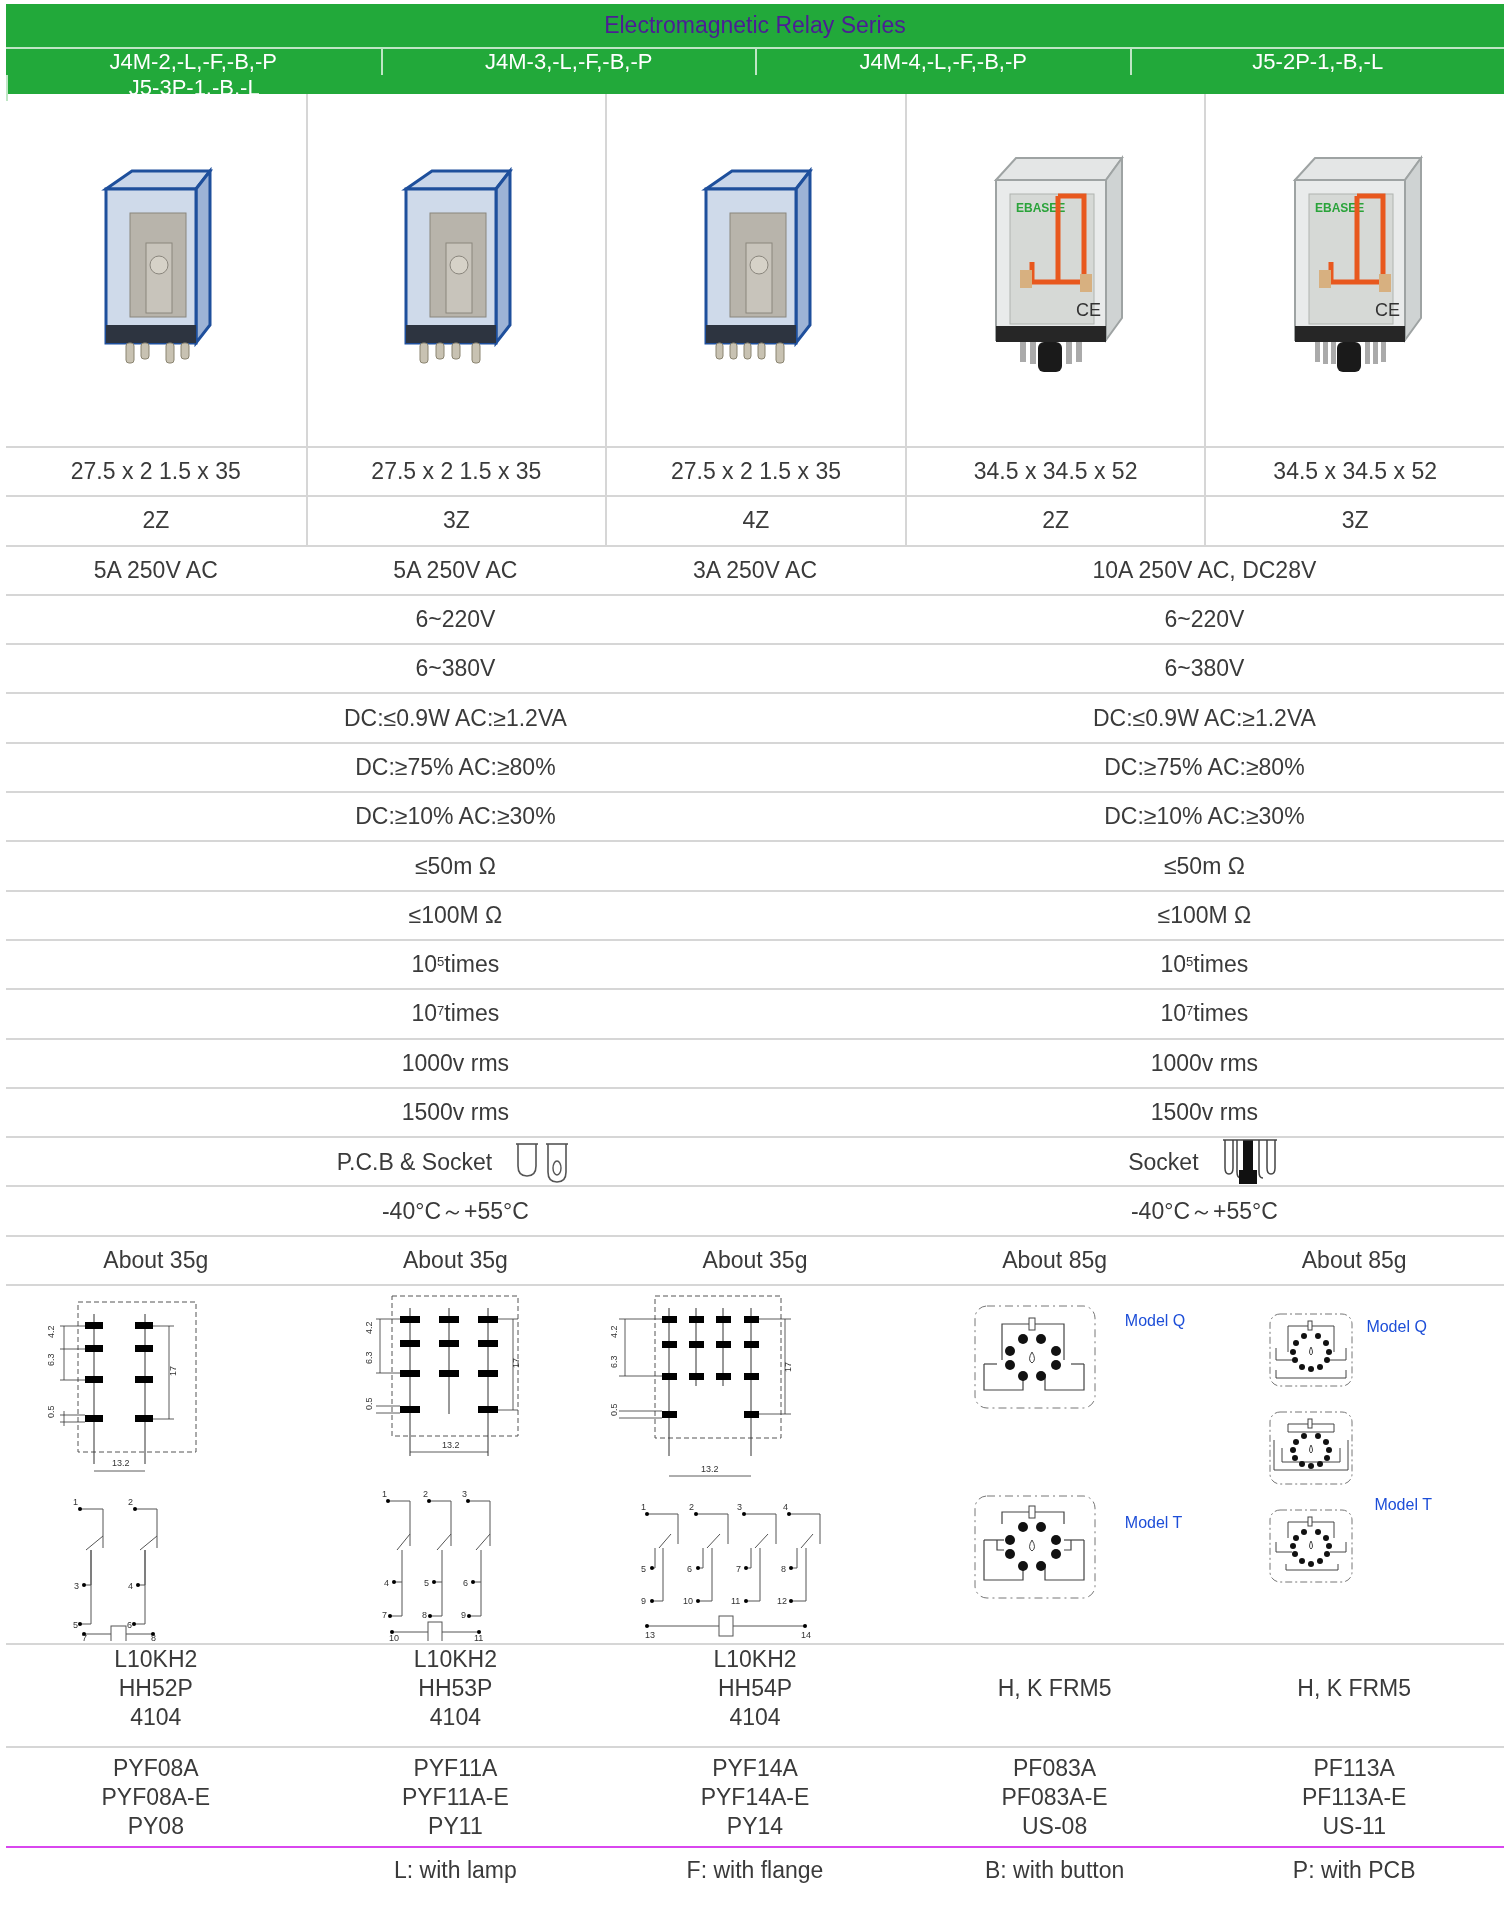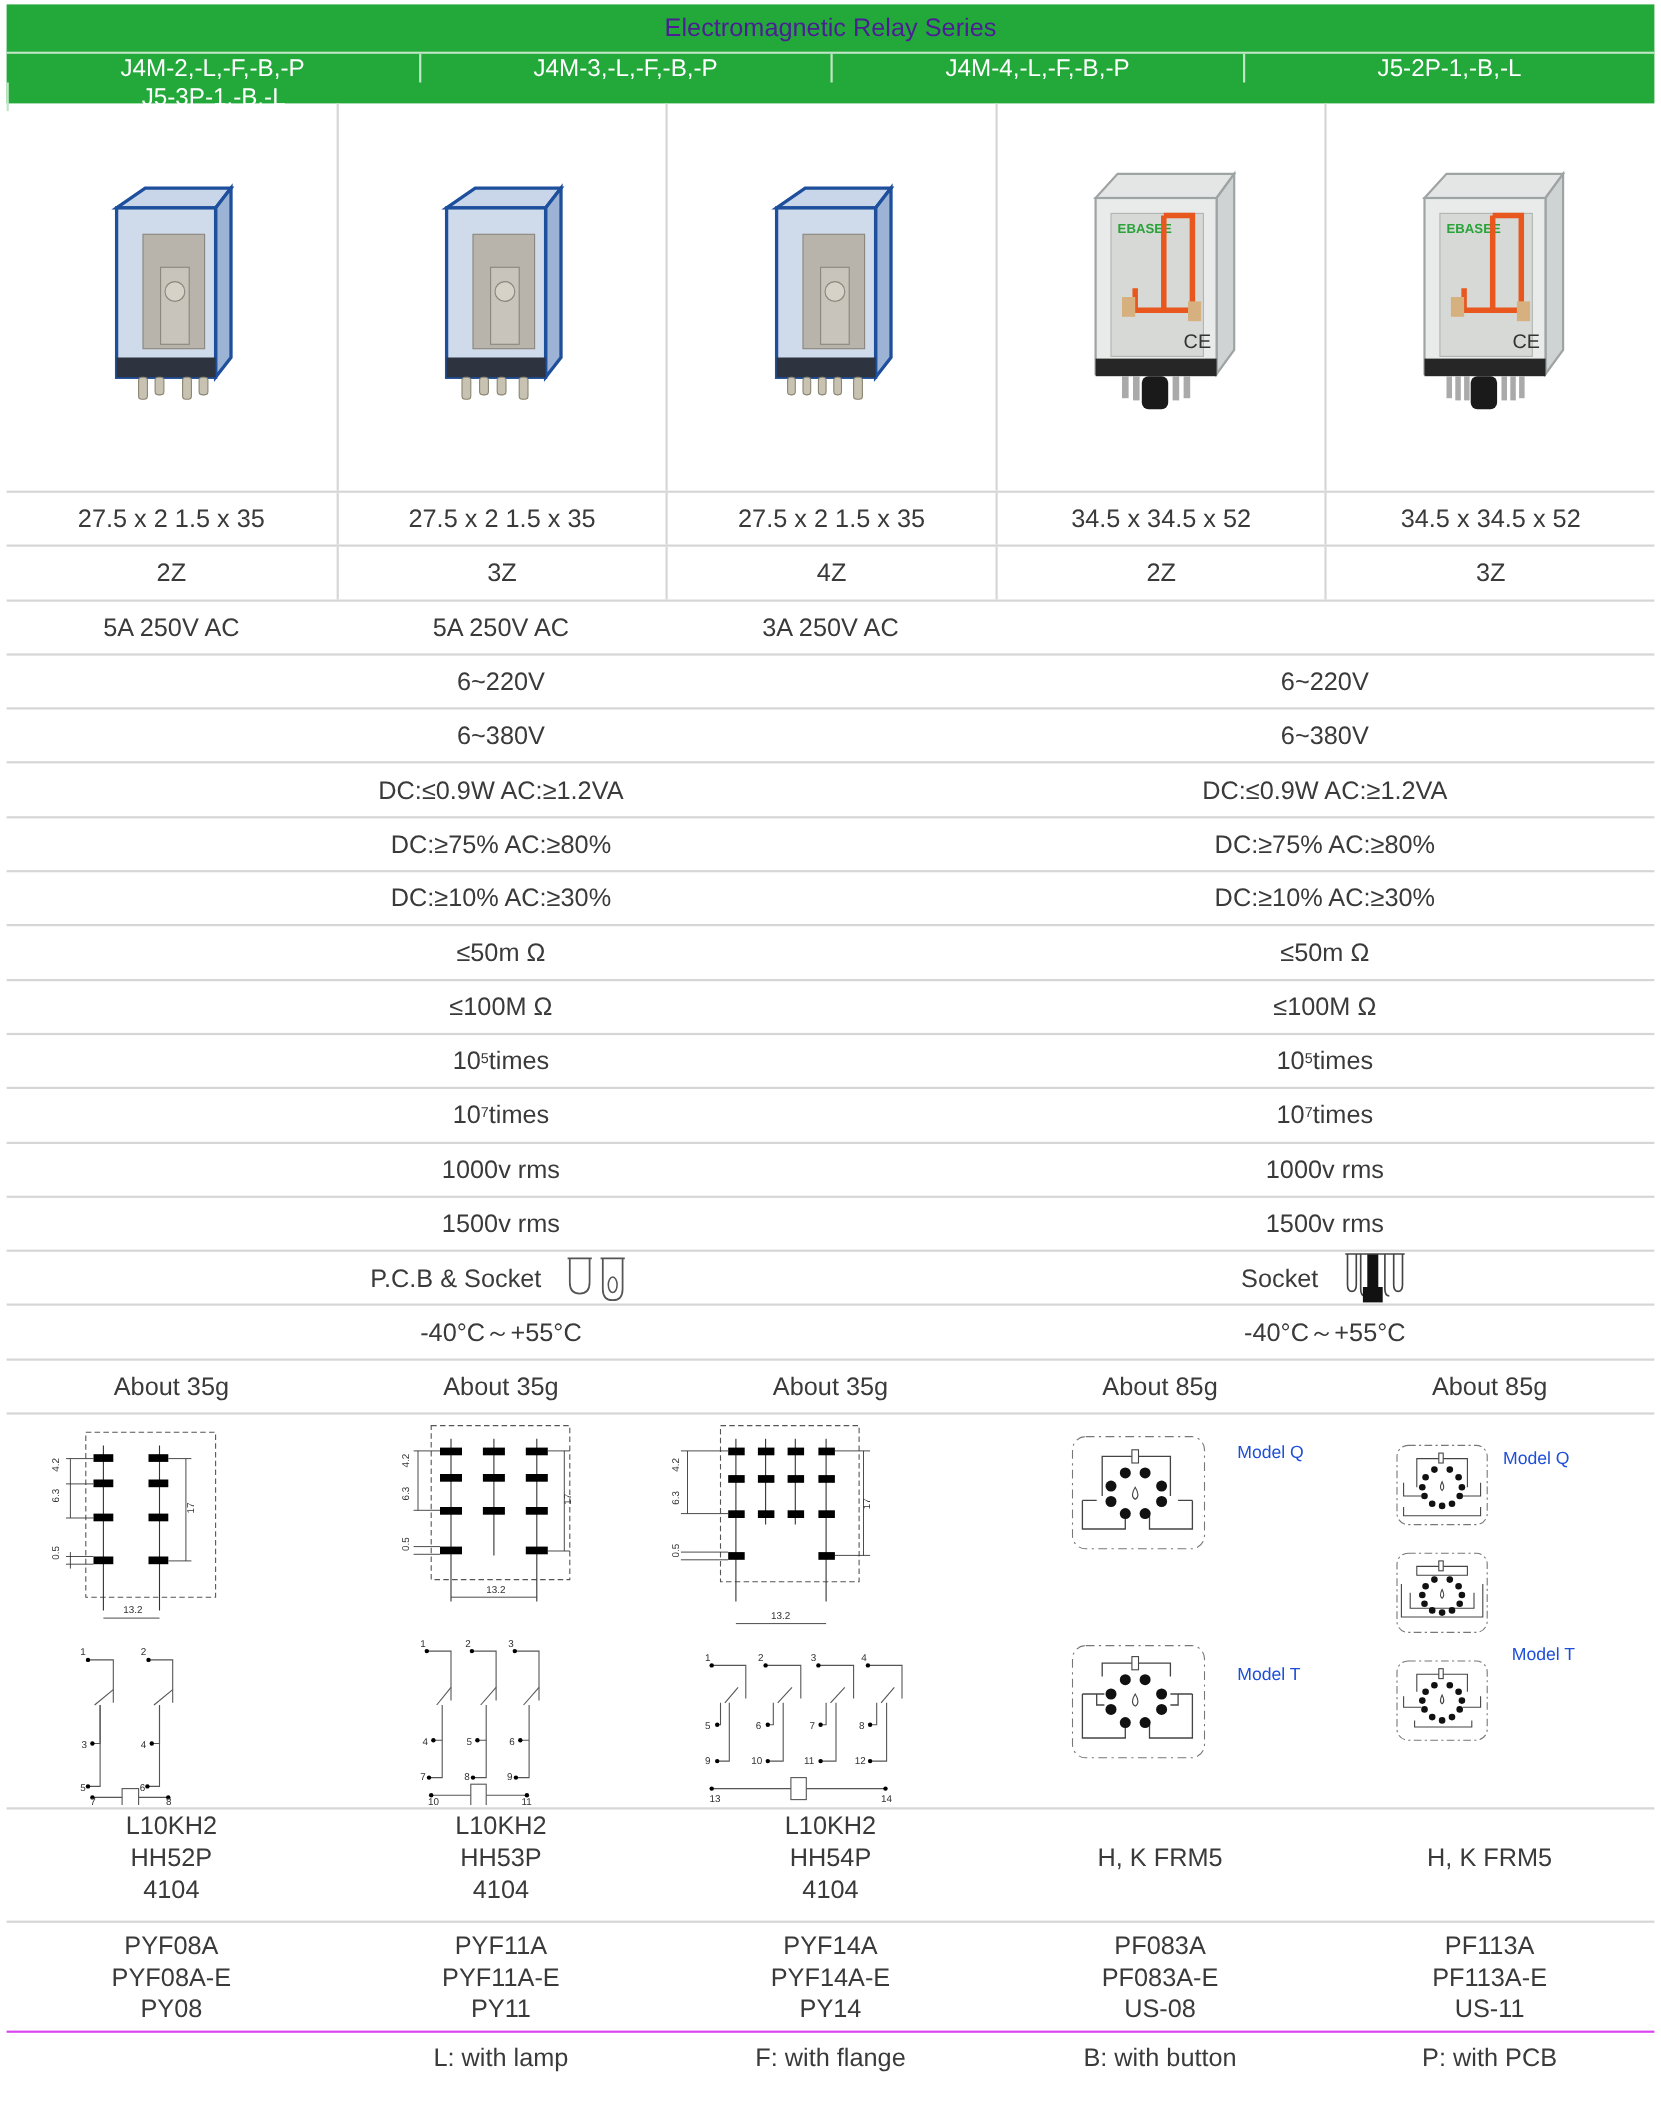--- a/index.html
+++ b/index.html
@@ -151,20 +151,21 @@
     <div class="c">3Z</div>
     <div class="c">4Z</div>
     <div class="c">2Z</div>
     <div class="c">3Z</div>
   </div>
 
   <div class="grid5 row">
     <div class="c">5A 250V AC</div>
     <div class="c">5A 250V AC</div>
     <div class="c">3A 250V AC</div>
+    <div class="c span2">10A 250V AC, DC28V</div>
   </div>
 
   <div class="row split">
     <div class="c">6~220V</div>
     <div class="c">6~220V</div>
   </div>
   <div class="row split">
     <div class="c">6~380V</div>
     <div class="c">6~380V</div>
   </div>

